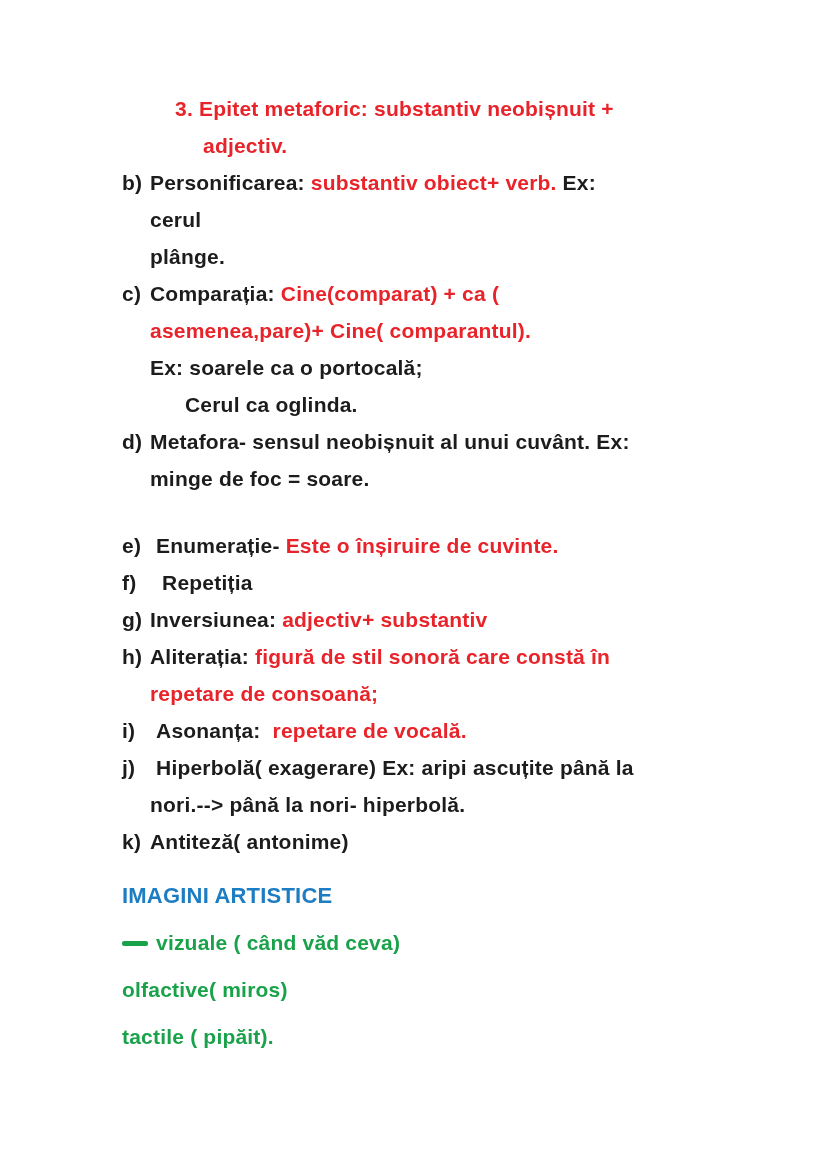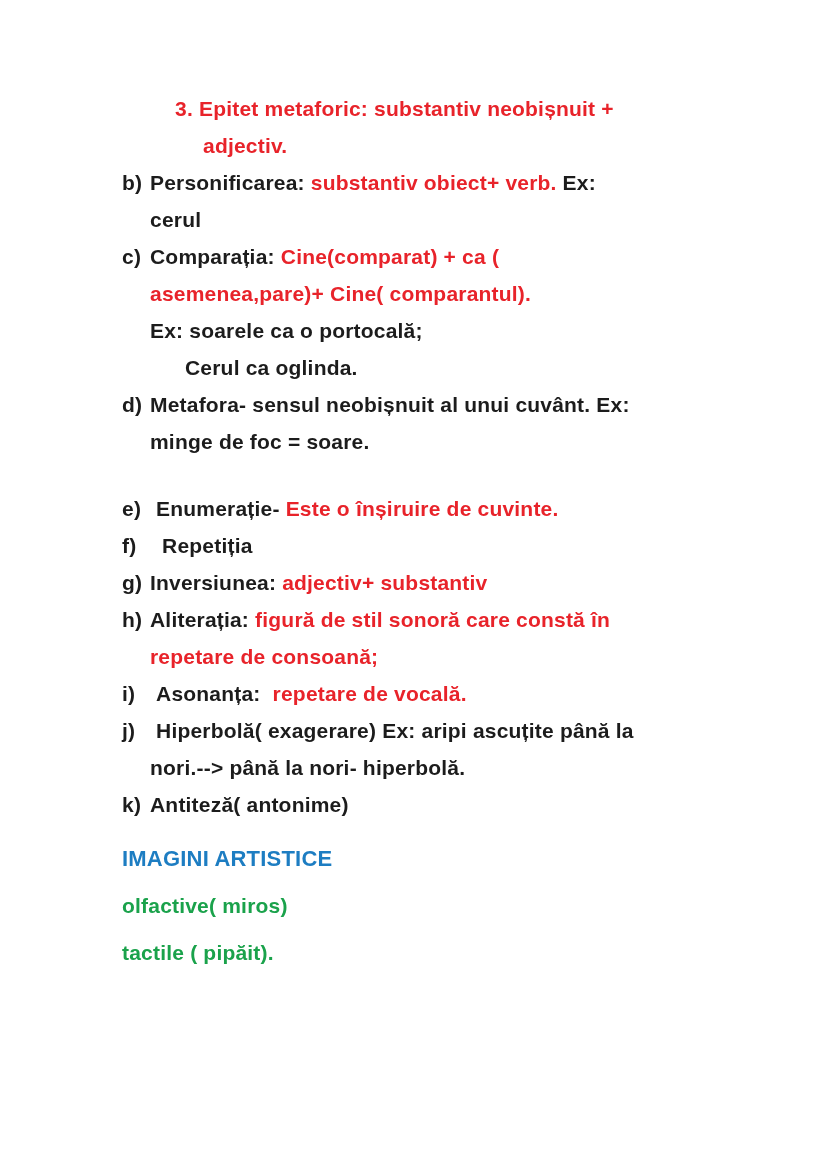--- a/index.html
+++ b/index.html
@@ -64,33 +64,35 @@
   }
 </style>
 </head>
 <body style="background: rgb(255, 255, 255);">
 
 <div class="page">
   <div>
       <div class="line ind-2"><span class="content"><span class="seg-red">3. Epitet metaforic: substantiv neobișnuit +</span></span></div>
       <div class="line ind-4"><span class="content"><span class="seg-red">adjectiv.</span></span></div>
       <div class="line"><span class="marker">b)</span><span class="content"><span class="seg-black">Personificarea: </span><span class="seg-red">substantiv obiect+ verb.</span><span class="seg-black"> Ex: cerul</span></span></div>
+      <div class="line ind-1"><span class="content"><span class="seg-black">plânge.</span></span></div>
       <div class="line"><span class="marker">c)</span><span class="content"><span class="seg-black">Comparația: </span><span class="seg-red">Cine(comparat) + ca (</span></span></div>
       <div class="line ind-1"><span class="content"><span class="seg-red">asemenea,pare)+ Cine( comparantul).</span></span></div>
       <div class="line ind-1"><span class="content"><span class="seg-black">Ex: soarele ca o portocală;</span></span></div>
       <div class="line ind-3"><span class="content"><span class="seg-black">Cerul ca oglinda.</span></span></div>
       <div class="line"><span class="marker">d)</span><span class="content"><span class="seg-black">Metafora- sensul neobișnuit al unui cuvânt. Ex:</span></span></div>
       <div class="line ind-1"><span class="content"><span class="seg-black">minge de foc = soare.</span></span></div>
       <div class="line spacer"></div>
       <div class="line"><span class="marker">e)</span><span class="content"><span class="seg-black"> Enumerație- </span><span class="seg-red">Este o înșiruire de cuvinte.</span></span></div>
       <div class="line"><span class="marker">f)</span><span class="content"><span class="seg-black">  Repetiția</span></span></div>
       <div class="line"><span class="marker">g)</span><span class="content"><span class="seg-black">Inversiunea: </span><span class="seg-red">adjectiv+ substantiv</span></span></div>
       <div class="line"><span class="marker">h)</span><span class="content"><span class="seg-black">Aliterația: </span><span class="seg-red">figură de stil sonoră care constă în</span></span></div>
       <div class="line ind-1"><span class="content"><span class="seg-red">repetare de consoană;</span></span></div>
       <div class="line"><span class="marker">i)</span><span class="content"><span class="seg-black"> Asonanța: </span><span class="seg-red"> repetare de vocală.</span></span></div>
       <div class="line"><span class="marker">j)</span><span class="content"><span class="seg-black"> Hiperbolă( exagerare) Ex: aripi ascuțite până la</span></span></div>
       <div class="line ind-1"><span class="content"><span class="seg-black">nori.--&gt; până la nori- hiperbolă.</span></span></div>
       <div class="line"><span class="marker">k)</span><span class="content"><span class="seg-black">Antiteză( antonime)</span></span></div>
       <div class="line heading"><span class="content"><span class="seg-blue">IMAGINI ARTISTICE</span></span></div>
+      <div class="line green-line"><span class="content"><span class="dash"></span><span class="seg-green">vizuale ( când văd ceva)</span></span></div>
       <div class="line green-line"><span class="content"><span class="seg-green">olfactive( miros)</span></span></div>
       <div class="line green-line"><span class="content"><span class="seg-green">tactile ( pipăit).</span></span></div>
     </div>
 </div>
 
 </body></html>

